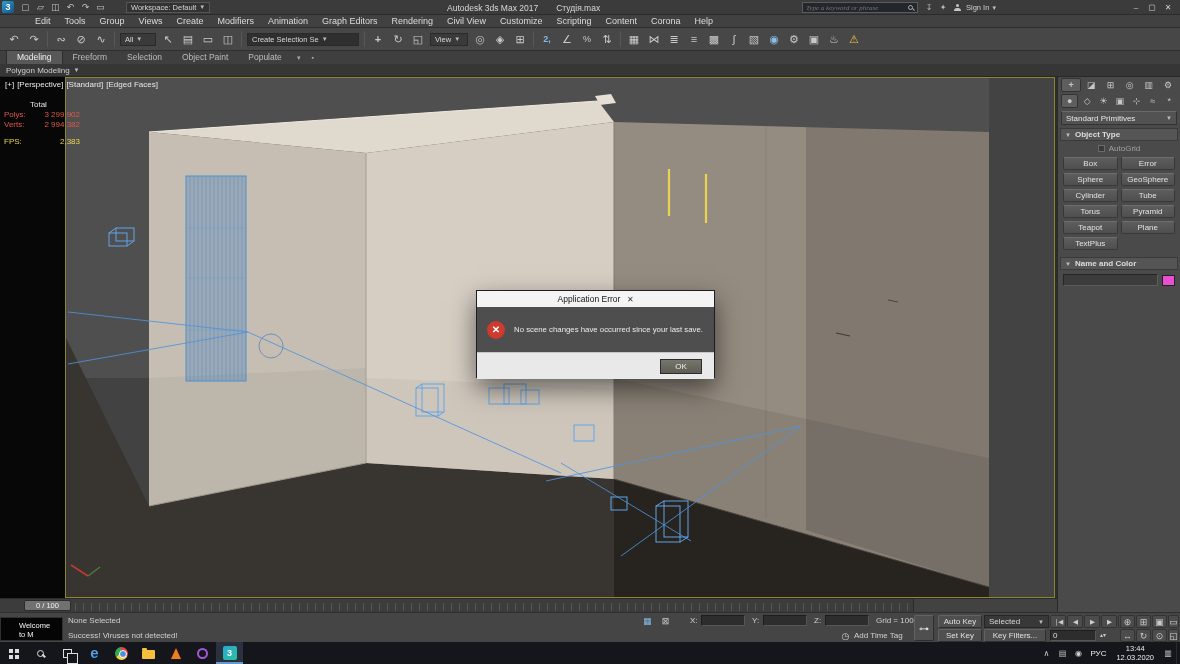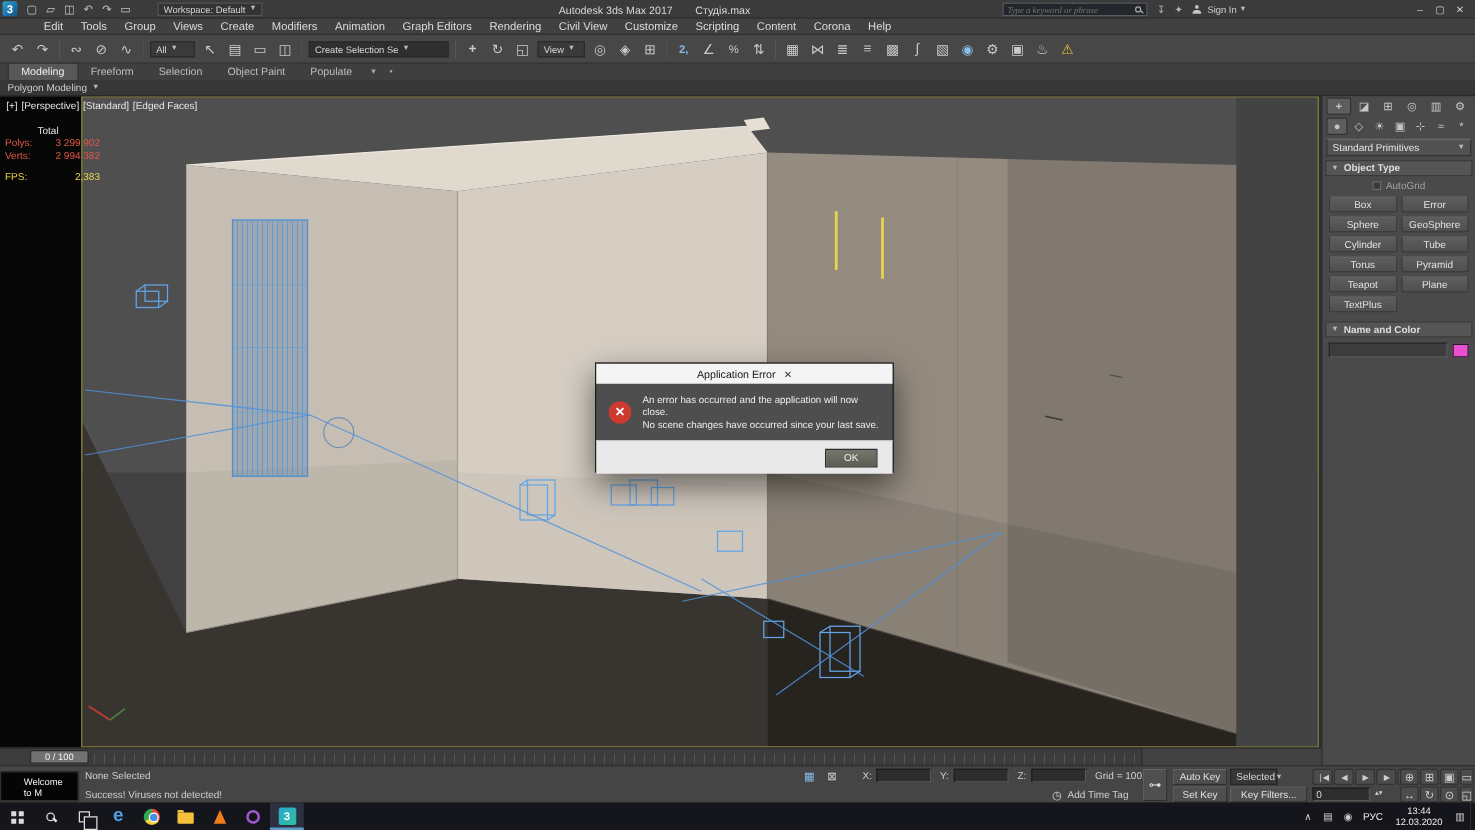--- a/index.html
+++ b/index.html
@@ -441,21 +441,21 @@
   <span class="sb sb-text" style="left:876px;top:3px">Grid = 100,0mm</span>
 
   <span class="sb sb-text" style="left:68px;top:18px">Success! Viruses not detected!</span>
   <div class="sb sb-ico" style="left:838px;top:16px">◷</div>
   <span class="sb sb-text" style="left:854px;top:18px">Add Time Tag</span>
 
   <div class="sb sb-btn" style="left:914px;top:2px;width:20px;height:26px;font-size:10px">⊶</div>
   <div class="sb sb-btn" style="left:938px;top:2px;width:44px">
       <span>Auto Key</span>
     </div>
-  <div class="sb sb-dropdown" style="left:984px;top:2px;width:38px;position:absolute">
+  <div class="sb sb-dropdown" style="left:984px;top:2px;width:65px;position:absolute">
     <span>Selected</span>
     <span class="caret">▼</span>
   </div>
   <div class="sb sb-btn" style="left:938px;top:16px;width:44px">
       <span>Set Key</span>
     </div>
   <div class="sb sb-btn" style="left:984px;top:16px;width:62px">
       <span>Key Filters...</span>
     </div>
 
@@ -478,21 +478,20 @@
 </div>
 
 <div id="dialog" class="abs">
   <div id="dlg-title">
     <span>Application Error</span>
     <div id="dlg-close">✕</div>
   </div>
   <div id="dlg-body">
     <div class="err-ico">✕</div>
     <div class="dlg-msg">
-      <div>An error has occurred and the application will now close.</div>
       <div>No scene changes have occurred since your last save.</div>
     </div>
   </div>
   <div id="dlg-footer">
     <div id="dlg-ok">OK</div>
   </div>
 </div>
 
 <div id="taskbar" class="abs">
   <div class="tb-btn">

